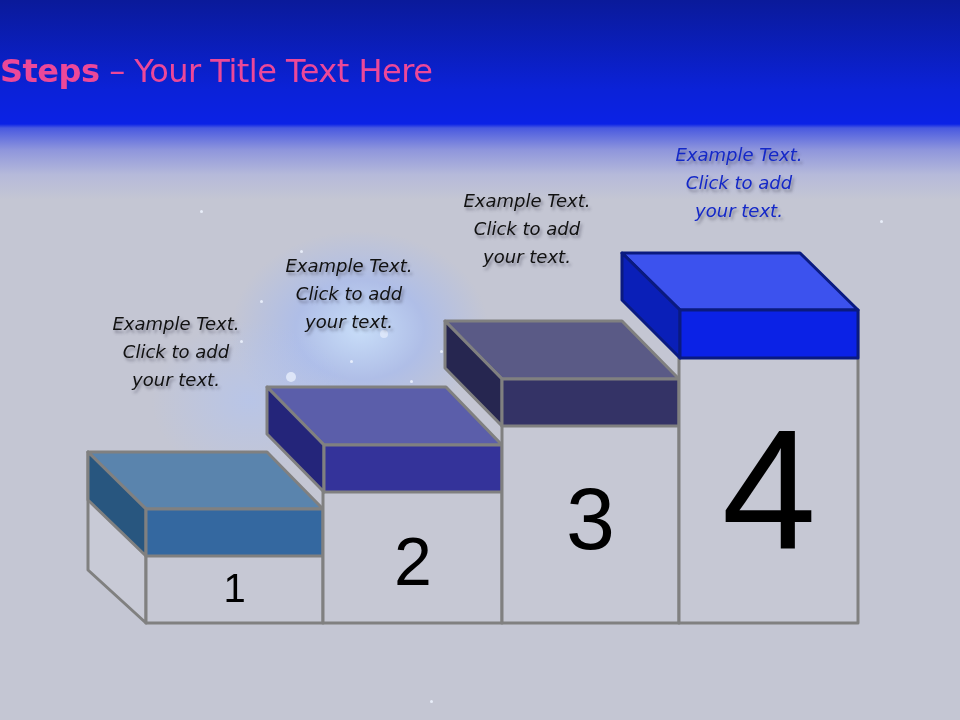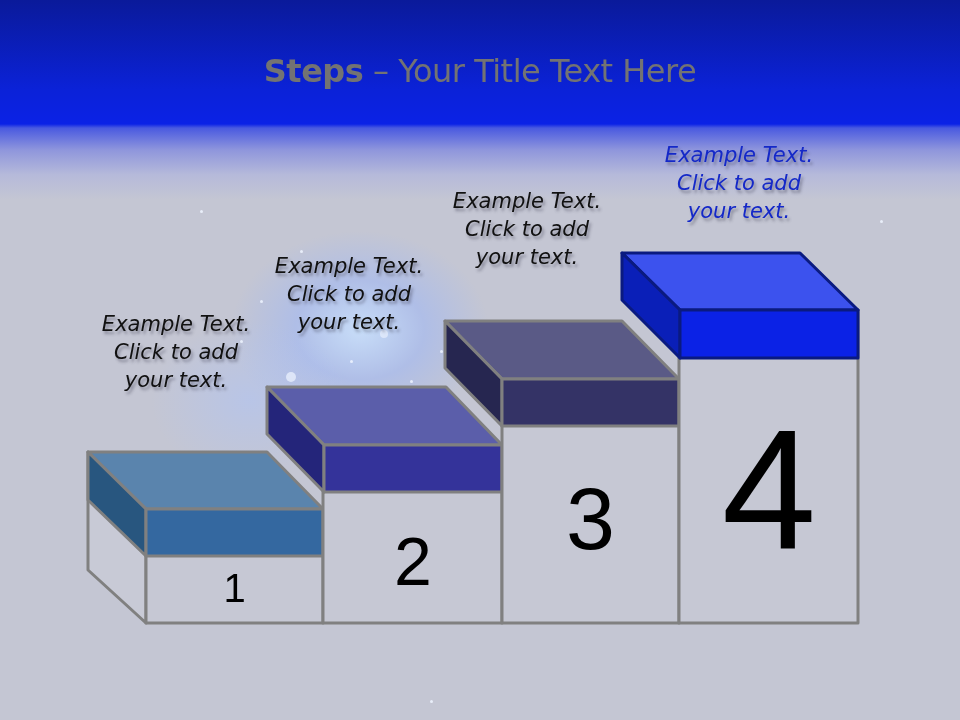--- a/index.html
+++ b/index.html
@@ -8,25 +8,25 @@
     background: linear-gradient(to bottom,
       #0a1a9a 0px, #0b22d8 90px, #0b22e6 124px,
       #4a5ae0 128px, #8f96dc 150px, #b6bada 175px, #c4c6d3 200px, #c4c6d3 720px);
   }
   .glow { position: absolute; pointer-events: none; border-radius: 50%; }
   .glow1 { left: 230px; top: 230px; width: 260px; height: 200px;
     background: radial-gradient(ellipse at center, rgba(200,225,255,0.85) 0%, rgba(150,180,255,0.45) 35%, rgba(196,198,211,0) 70%); }
   .glow2 { left: 150px; top: 320px; width: 200px; height: 160px;
     background: radial-gradient(ellipse at center, rgba(170,195,255,0.45) 0%, rgba(196,198,211,0) 70%); }
   .star { position: absolute; width: 3px; height: 3px; border-radius: 50%; background: #eef4ff; opacity: .85; }
-  .title { position: absolute; left: 0; top: 52px; width: 960px; text-align: center;
-    color: #737373; font-size: 32px; font-family: "DejaVu Sans", sans-serif; letter-spacing: -0.5px; }
+  .title { position: absolute; left: 0; top: 52px; width: 960px; 
+    color: #ec4899; font-size: 32px; font-family: "DejaVu Sans", sans-serif; letter-spacing: -0.5px; }
   .title b { font-weight: bold; }
   .label { position: absolute; width: 180px; text-align: center;
-    font-family: "DejaVu Sans", sans-serif; font-style: italic; font-size: 21px; line-height: 28px;
+    font-family: "DejaVu Sans", sans-serif; font-style: italic; font-size: 18px; line-height: 28px;
     color: #111; text-shadow: 2px 3px 3px rgba(60,60,80,0.45); }
   .label.accent { color: #1428c8; }
   .label span { display: block; }
   svg.steps { position: absolute; left: 0; top: 0; }
   .num { position: absolute; text-align: center; color: #000; font-family: "Liberation Sans", sans-serif; }
 </style>
 </head>
 <body>
 
 <div class="glow glow1"></div>

